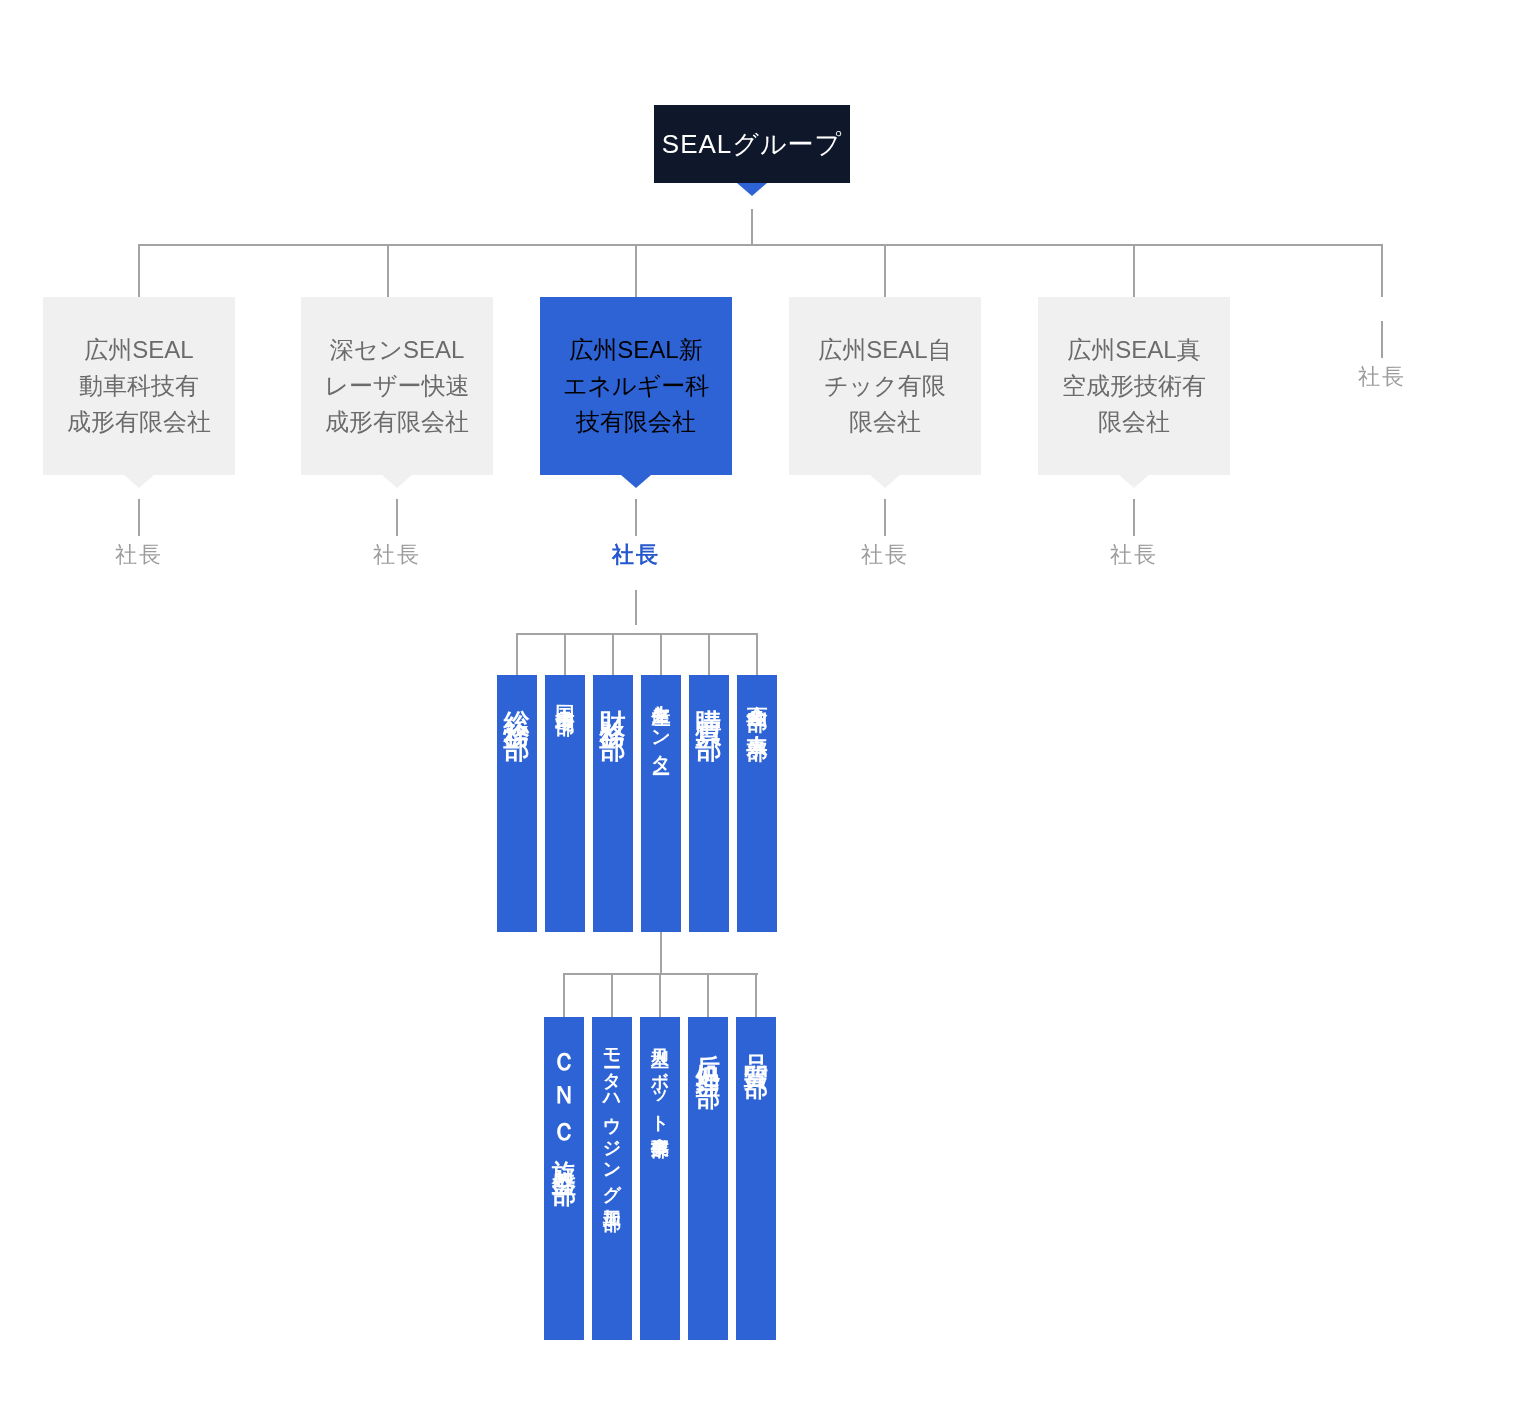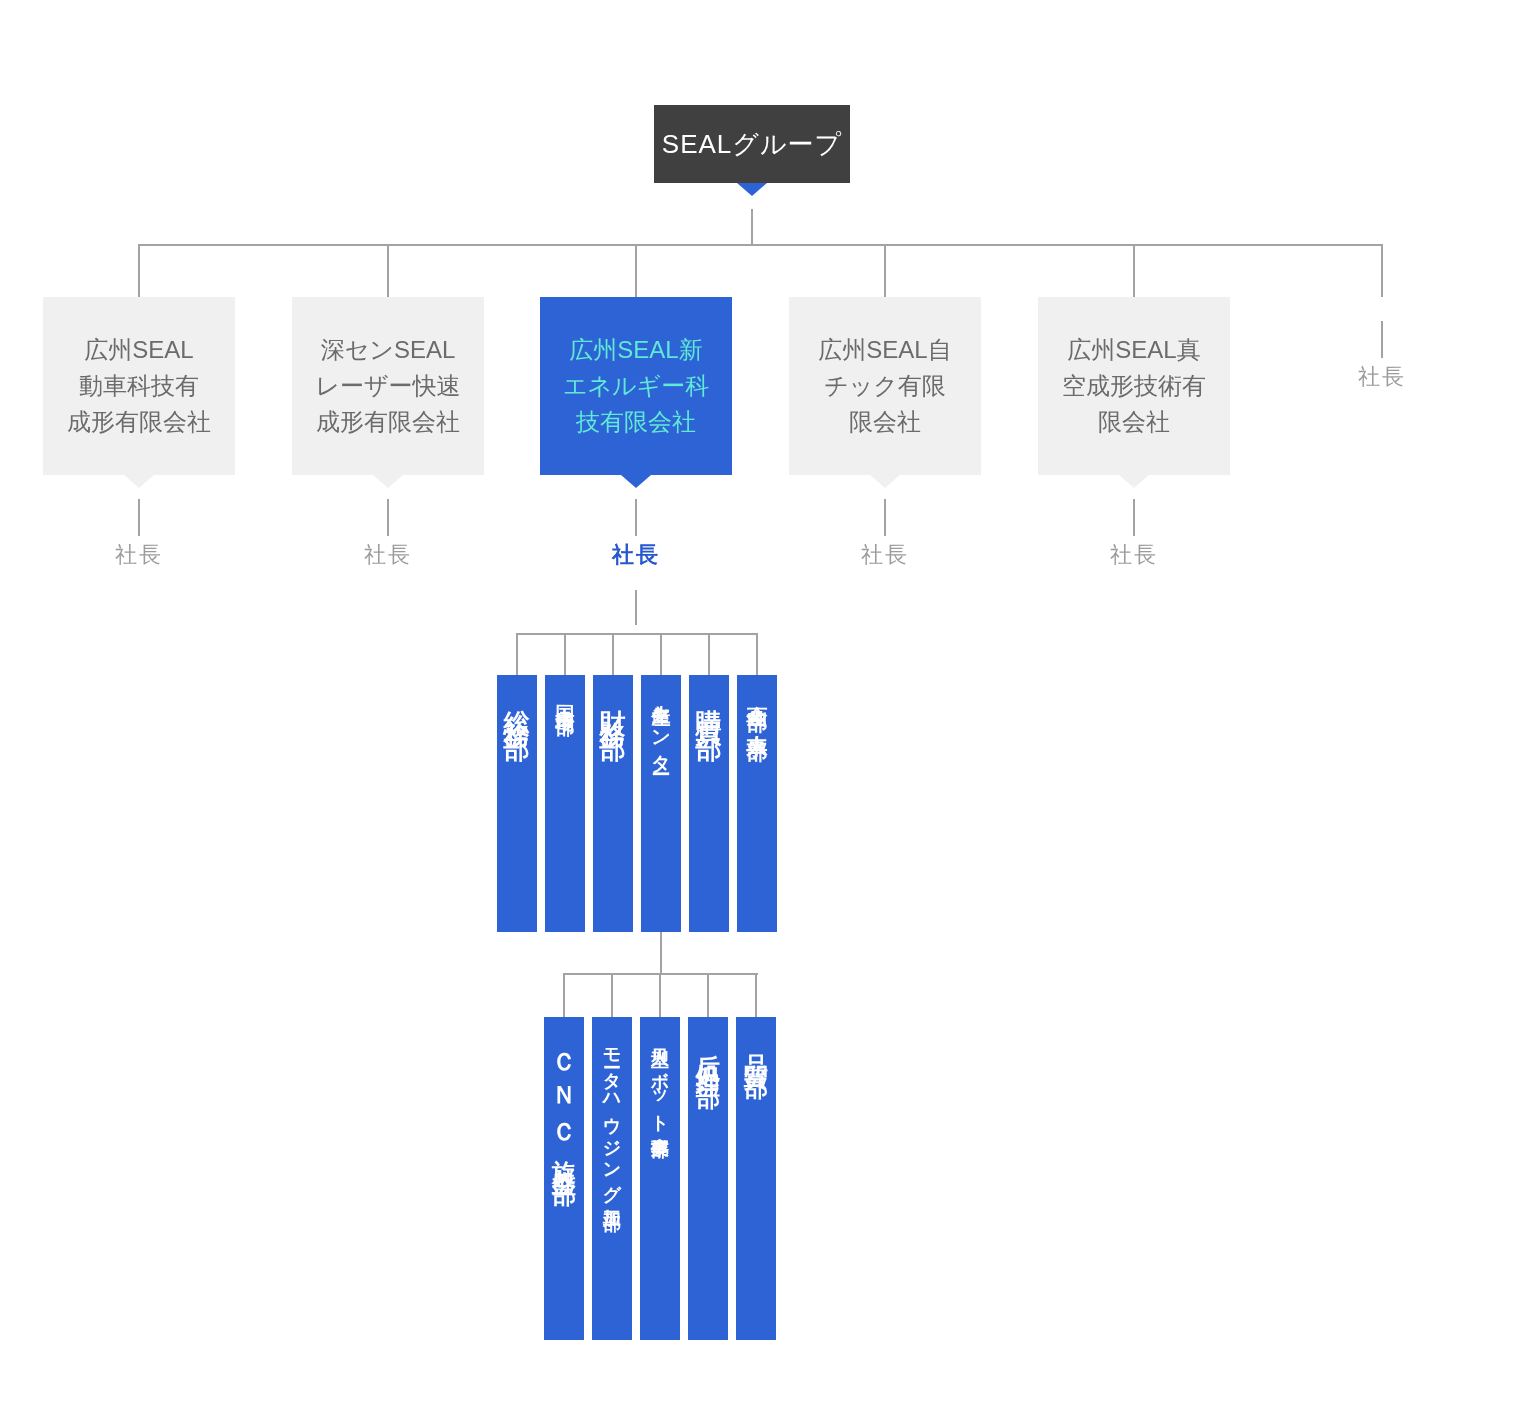--- a/index.html
+++ b/index.html
@@ -8,40 +8,40 @@
     font-family:"Liberation Sans", sans-serif; overflow:hidden;
   }
   
   .line { position:absolute; background:#a3a3a3; }
   .line.v { width:2px; }
   .line.h { height:2px; }
 
   
   .root-box {
     position:absolute; left:654px; top:105px; width:196px; height:78px;
-    background:#404040; color:#ffffff; display:flex; align-items:center; justify-content:center;
+    background:#0f172a; color:#ffffff; display:flex; align-items:center; justify-content:center;
     font-size:26px; font-weight:500; letter-spacing:1px;
   }
   .tail {
     position:absolute; bottom:-13px; left:50%; transform:translateX(-50%);
     width:0; height:0; border-left:15px solid transparent; border-right:15px solid transparent;
     border-top:13px solid #2e63d6;
   }
   .tail.gray { border-top-color:#f0f0f0; }
 
   
   .company { position:absolute; top:297px; width:192px; display:flex; flex-direction:column; align-items:center; }
-  .company.c1 { left:43px; }  .company.c2 { left:292px; } .company.c3 { left:540px; }
+  .company.c1 { left:43px; }  .company.c2 { left:301px; } .company.c3 { left:540px; }
   .company.c4 { left:789px; } .company.c5 { left:1038px; } .company.c6 { left:1286px; }
   .cbox {
     position:relative; width:192px; height:178px; background:#f0f0f0; color:#6b6b6b;
     display:flex; align-items:center; justify-content:center; text-align:center;
     font-size:24px; line-height:36px; font-weight:500; white-space:pre-line;
   }
-  .company.highlight .cbox { background:#2e63d6; color:#5eead4; }
+  .company.highlight .cbox { background:#2e63d6; color:#000000; }
   .stub  { width:2px; height:37px; background:#a3a3a3; margin-top:24px; }
   .role  { margin-top:4px; height:30px; line-height:30px; font-size:22px; letter-spacing:2px; color:#9c9c9c; font-weight:500; }
   .company.highlight .role { color:#2558cd; font-weight:700; }
   .stub2 { width:2px; height:35px; background:#a3a3a3; margin-top:20px; }
 
   
   .bars { position:absolute; display:flex; gap:8px; }
   .bars-l1 { left:497px; top:675px; }
   .bars-l2 { left:544px; top:1017px; }
   .bar {

